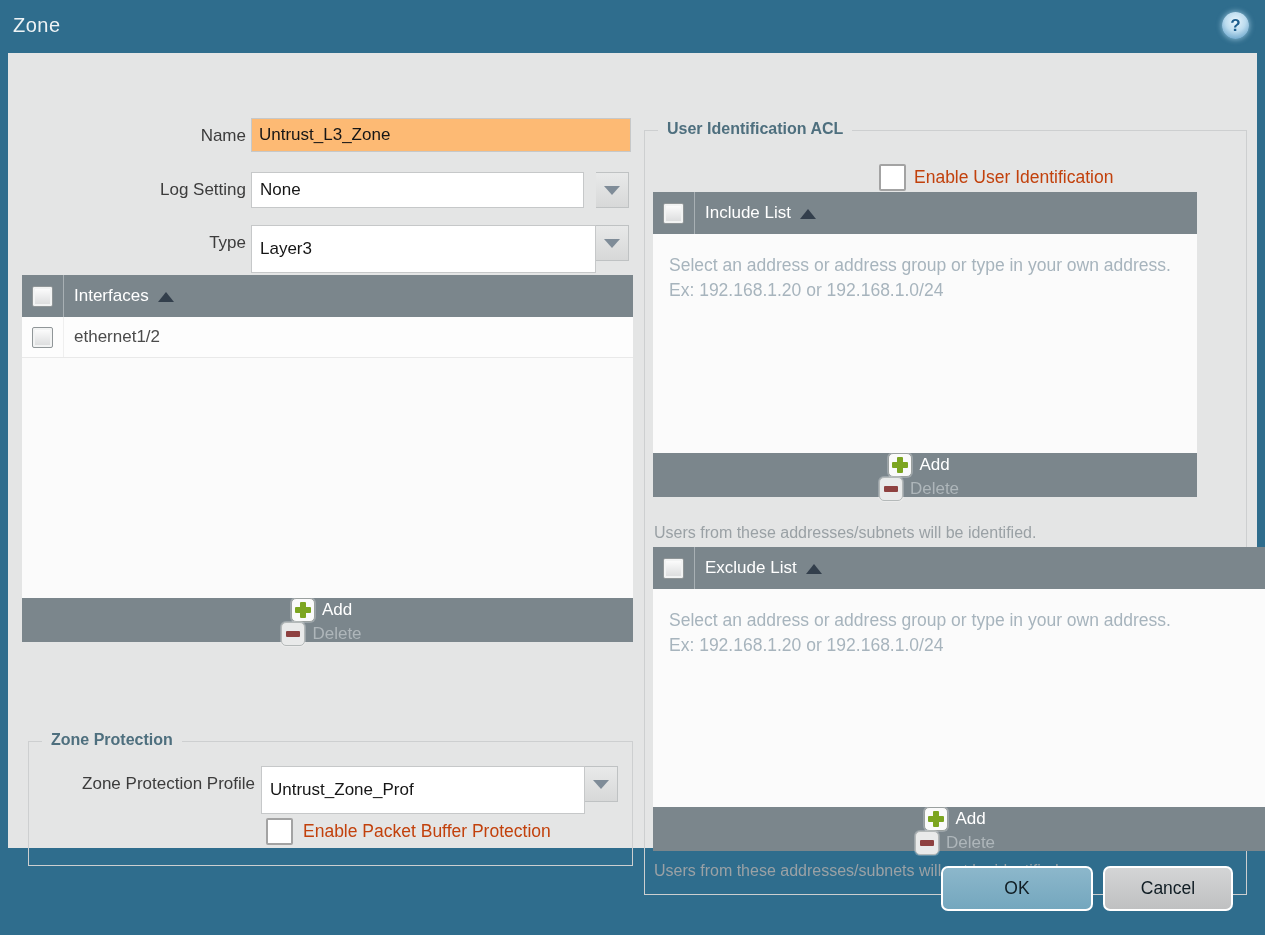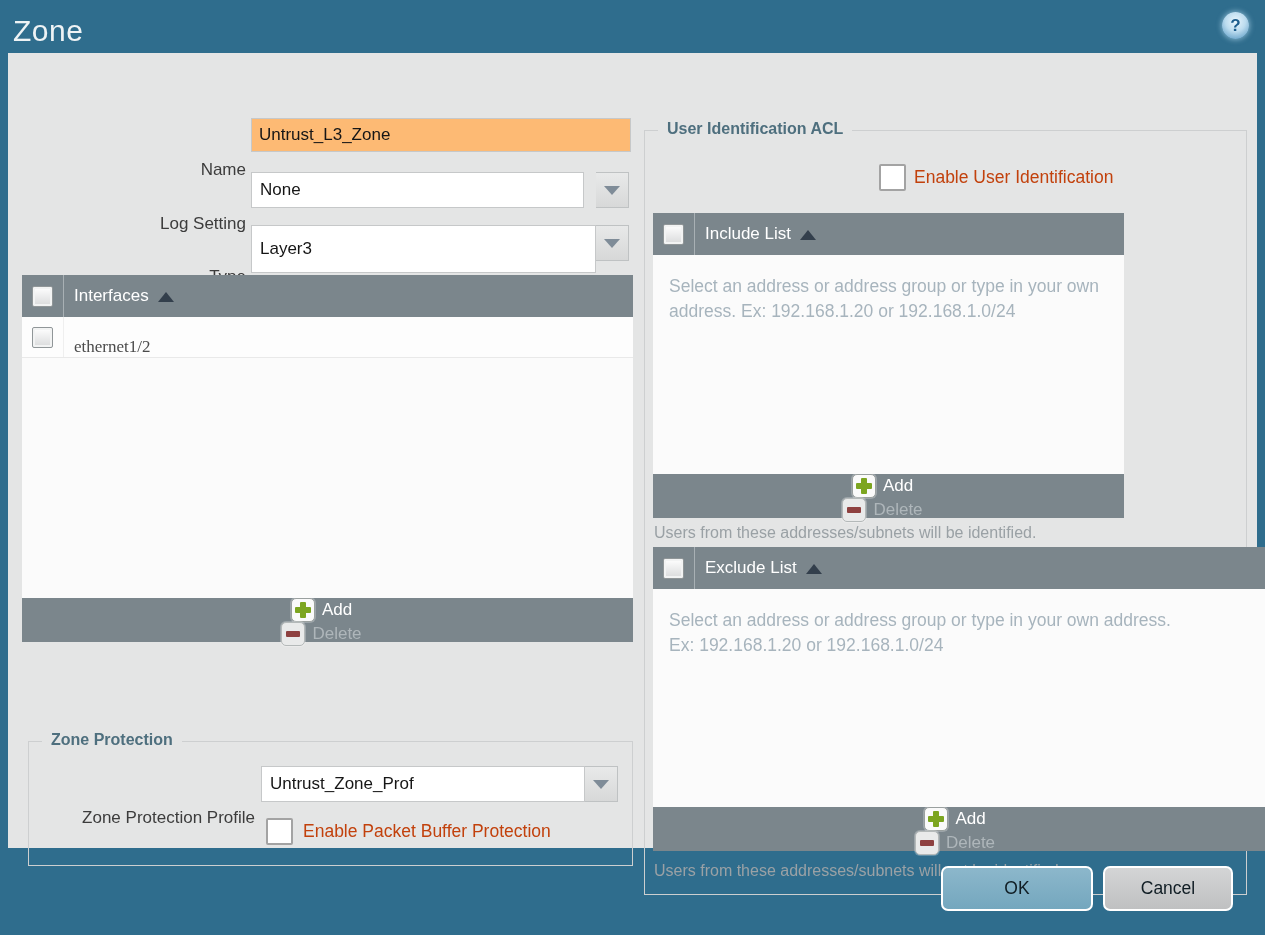--- a/index.html
+++ b/index.html
@@ -6,32 +6,32 @@
   body{
     width:1265px;height:935px;position:relative;overflow:hidden;
     background:#2f6d8d;
     font-family:"Liberation Sans","DejaVu Sans",sans-serif;
     -webkit-font-smoothing:antialiased;
   }
   .abs{position:absolute;}
 
   
   .titlebar{left:0;top:0;width:1265px;height:53px;background:#2f6d8d;}
-  .title{left:13px;top:14px;font-size:30px;font-weight:300;color:#eef3f5;letter-spacing:.5px;}
+  .title{left:13px;top:14px;font-size:20px;font-weight:300;color:#eef3f5;letter-spacing:.5px;}
   .help{left:1222px;top:12px;width:27px;height:27px;border-radius:50%;
     background:radial-gradient(circle at 50% 35%, #eaf6fd 0%, #bcdcef 45%, #7fb3d4 75%, #5d9abf 100%);
     box-shadow:0 0 5px 1px rgba(190,225,245,.55);
     display:flex;align-items:center;justify-content:center;
     color:#1d5d8c;font-weight:bold;font-size:17px;cursor:pointer;}
 
   
   .content{left:8px;top:53px;width:1249px;height:795px;background:#e4e5e5;}
 
   
-  .flabel{font-size:17px;color:#3c3c3c;text-align:right;display:block;margin-top:34px;}
+  .flabel{font-size:17px;color:#3c3c3c;text-align:right;display:block;}
   input.ftext{
     left:243px;top:65px;width:364px;height:32px;padding:0 7px;
     border:1px solid #c6c8c9;background:#fdba74;font-size:17px;color:#161616;
     font-family:inherit;outline:none;position:absolute;
   }
   .combo-field{background:#fff;border:1px solid #c6c8c9;display:flex;align-items:center;
     padding:0 8px;font-size:17px;color:#161616;box-sizing:border-box;}
   .combo-btn{width:33px;box-sizing:border-box;background:linear-gradient(#e8e9e9,#d7d8d8);
     border:1px solid #bfc2c3;border-left:none;display:flex;align-items:center;justify-content:center;cursor:pointer;}
   .arr-down{width:0;height:0;border-left:8px solid transparent;border-right:8px solid transparent;border-top:9px solid #7f8c98;}
@@ -39,22 +39,22 @@
   
   .ghead,.gfoot{background:#7b868c;display:flex;align-items:center;}
   .ghead{height:42px;}
   .gfoot{height:44px;padding-left:10px;box-sizing:border-box;flex-direction:column;}
   .gcbcell{width:41px;display:flex;align-items:center;justify-content:center;align-self:stretch;
     border-right:1px solid #a8b0b4;}
   .ghead-label{color:#fff;font-size:17px;margin-left:10px;}
   .sort-asc{width:0;height:0;border-left:8px solid transparent;border-right:8px solid transparent;
     border-bottom:10px solid #333f4c;margin-left:9px;margin-top:2px;}
   .gbody{background:#fbfbfb;}
-  .grow{height:40px;display:flex;align-items:flex-end;background:#fdfdfd;border-bottom:1px solid #e9e9e9;
-    font-size:17px;color:#4b4b4b;font-family:Liberation Serif, serif;}
+  .grow{height:40px;display:flex;align-items:center;background:#fdfdfd;border-bottom:1px solid #e9e9e9;
+    font-size:17px;color:#4b4b4b;}
   .grow .gcbcell{border-right:1px solid #efefef;}
 
   
   .cb-emb{width:19px;height:19px;border:1px solid #909698;border-radius:2px;
     background:linear-gradient(#ffffff,#d9dadb);box-shadow:inset 0 0 0 2px #f2f3f3;cursor:pointer;}
   
   .cb-plain{width:23px;height:23px;border:2px solid #a3a3a3;border-radius:2px;background:#fff;cursor:pointer;display:inline-block;}
 
   
   .tbtn{display:flex;align-items:center;gap:7px;margin-right:22px;cursor:pointer;}
@@ -138,37 +138,37 @@
         <span class="ticon minus dim"></span>
         <span class="label">Delete</span>
       </span>
     </div>
   </div>
 
   <div class="abs fset" style="left:20px;top:688px;width:603px;height:123px;">
     <span class="fset-legend">Zone Protection</span>
   </div>
   <label class="abs flabel" style="left:30px;top:721px;width:217px;">Zone Protection Profile</label>
-  <div class="abs combo-field" style="left:253px;top:713px;width:324px;height:36px;">
+  <div class="abs combo-field" style="left:253px;top:713px;width:324px;height:48px;">
     <span>Untrust_Zone_Prof</span>
   </div>
   <div class="abs combo-btn" style="left:577px;top:713px;height:36px;">
     <span class="arr-down"></span>
   </div>
   <span class="abs cb-plain" style="left:258px;top:765px;"></span>
   <span class="abs cblabel" style="left:295px;top:768px;">Enable Packet Buffer Protection</span>
 
   <div class="abs fset" style="left:636px;top:77px;width:601px;height:763px;">
     <span class="fset-legend">User Identification ACL</span>
   </div>
 
   <span class="abs cb-plain" style="left:871px;top:111px;"></span>
   <span class="abs cblabel" style="left:906px;top:114px;">Enable User Identification</span>
 
-  <div class="abs" style="left:645px;top:160px;width:471px;">
+  <div class="abs" style="left:645px;top:139px;width:544px;">
     <div class="ghead">
       <span class="gcbcell">
           <span class="cb-emb"></span>
         </span>
       <span class="ghead-label">Include List</span>
       <span class="sort-asc"></span>
     </div>
     <div class="gbody" style="height:219px;">
       <div class="ph" style="padding:19px 0 0 16px;">Select an address or address group or type in your own address. Ex: 192.168.1.20 or 192.168.1.0/24</div>
     </div>

